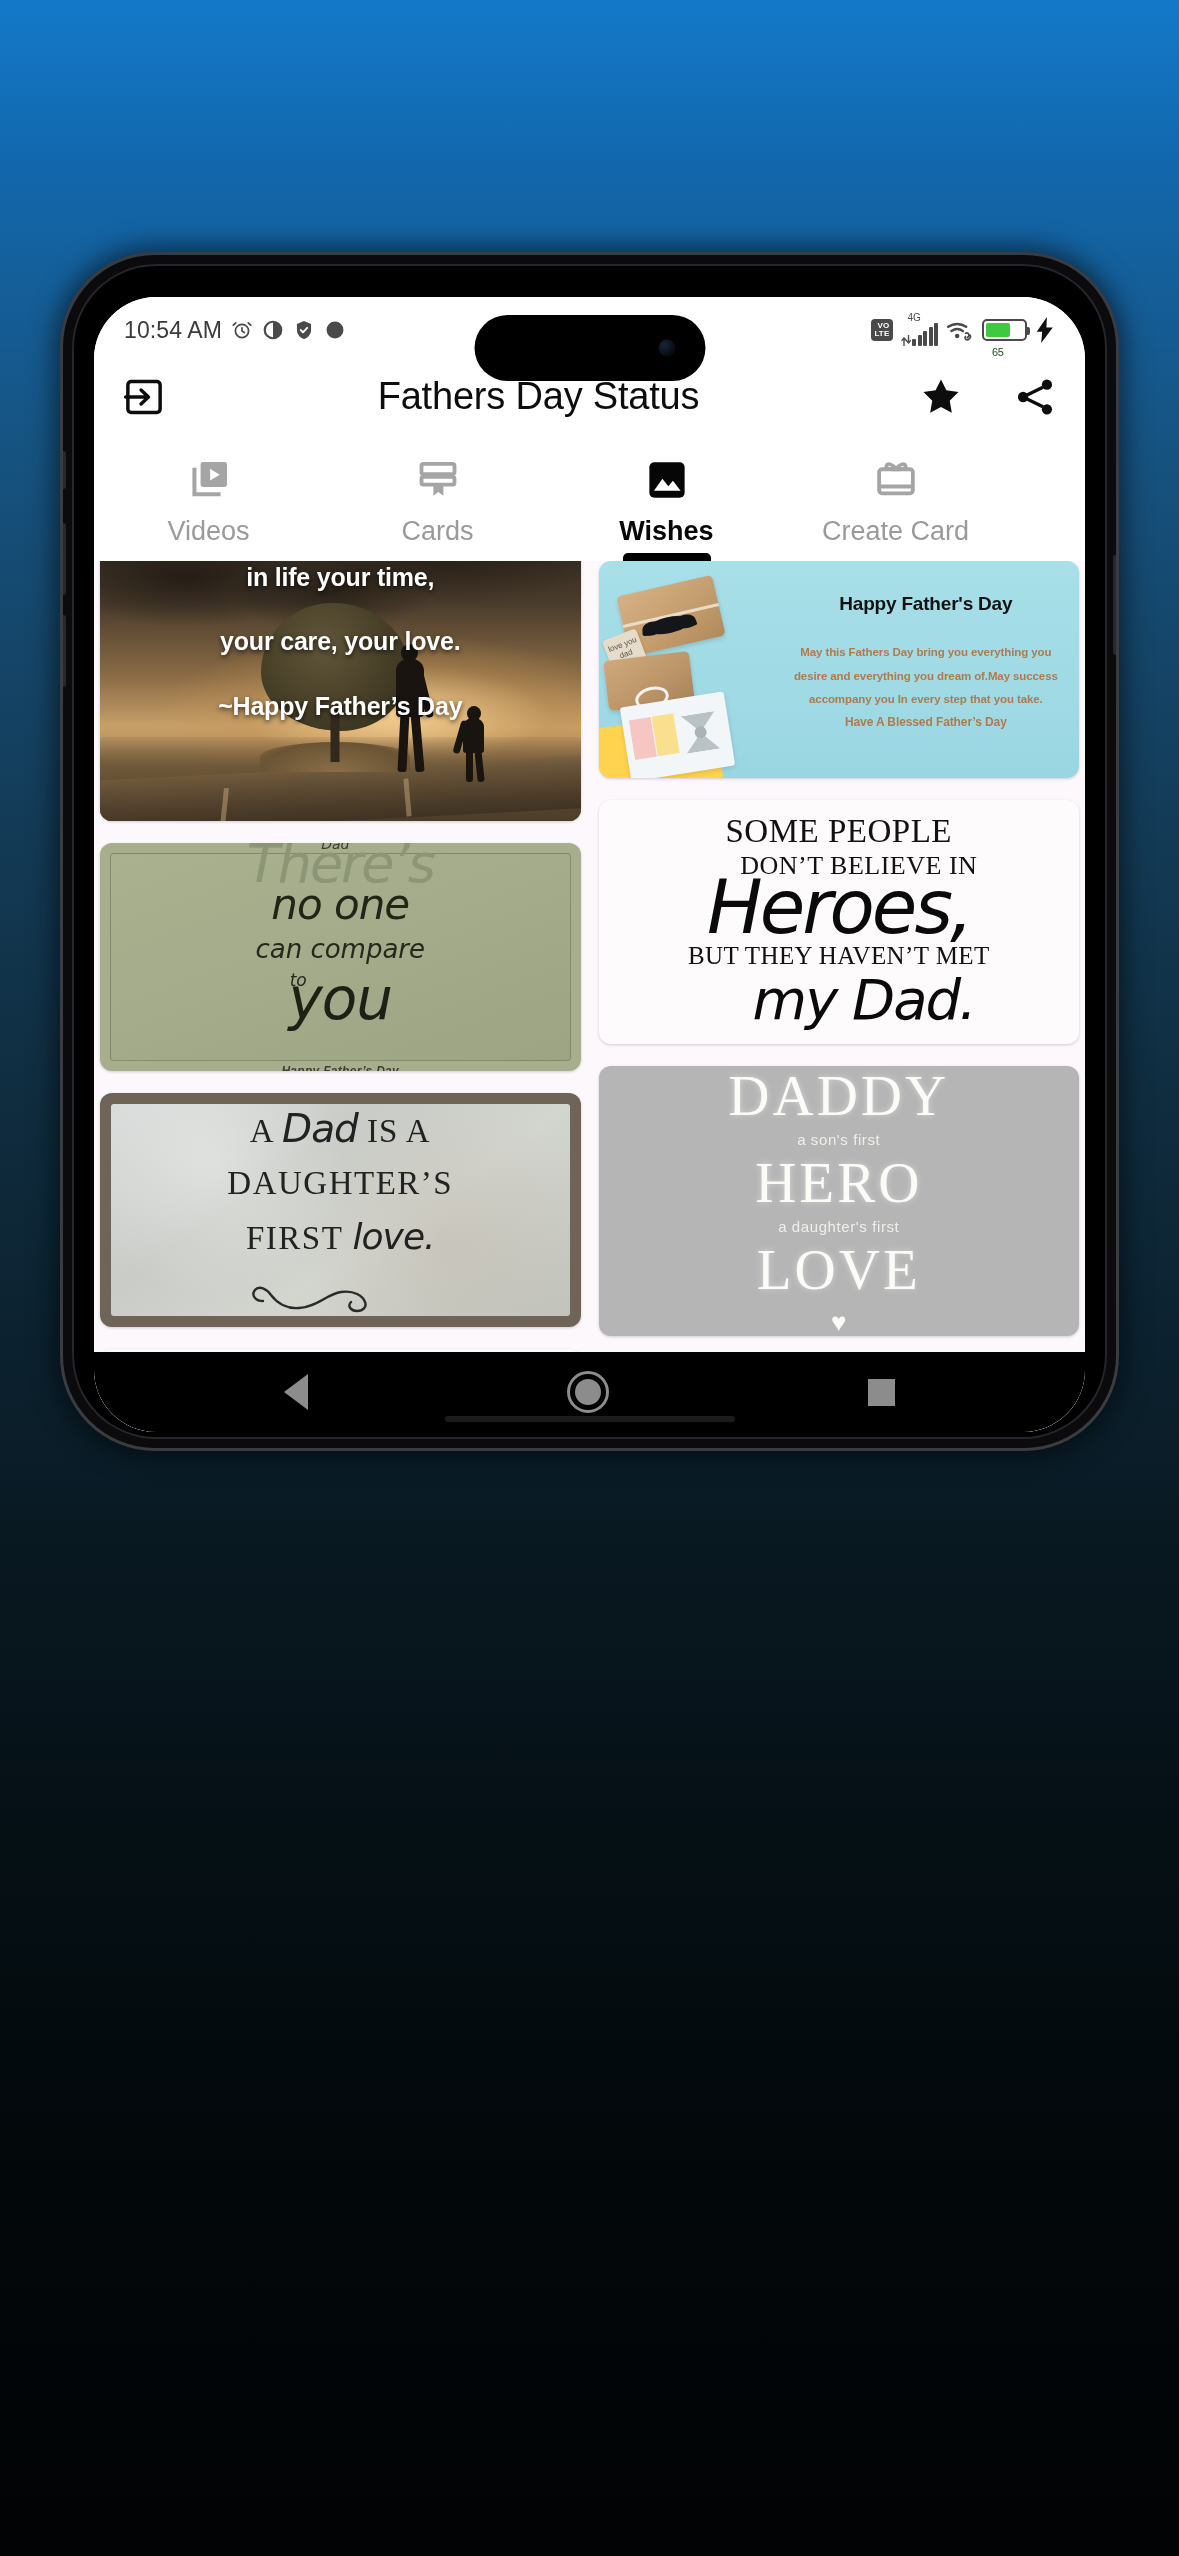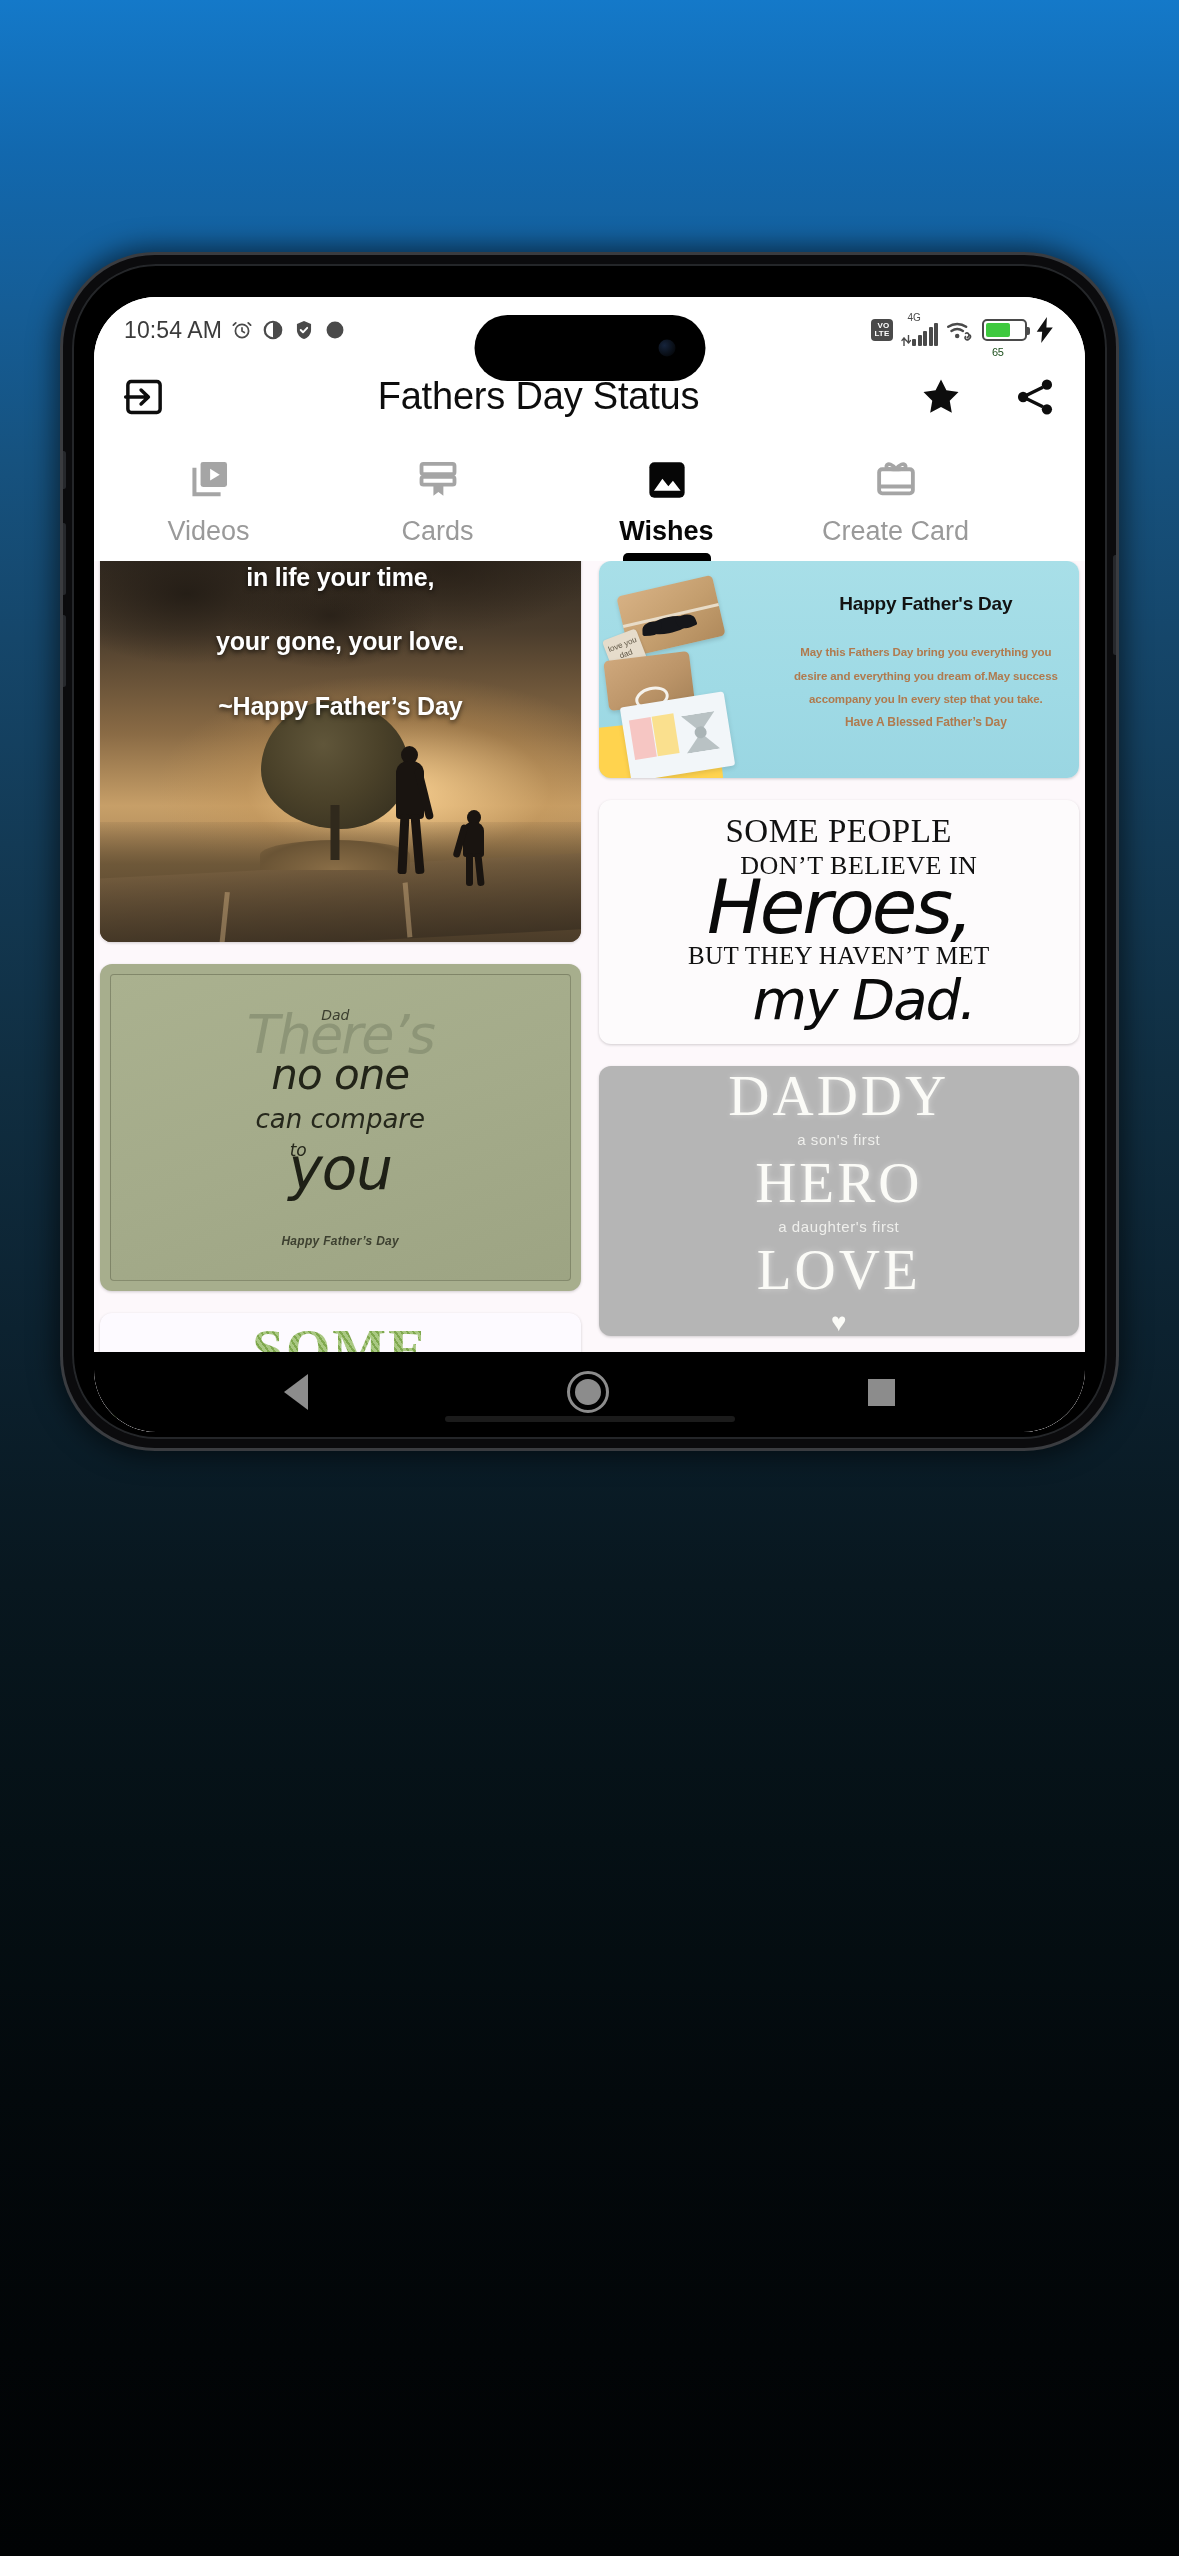--- a/index.html
+++ b/index.html
@@ -496,37 +496,47 @@
           </div>
           <div id="fig-kid">
             <div class="head"></div>
               <div class="body"></div>
               <div class="arm"></div>
             <div class="leg1"></div>
               <div class="leg2"></div>
           </div>
           <div id="sunset-text">
             <div>in life your time,</div>
-            <div>your gone, your love.</div>
+            <div>your care, your love.</div>
             <div>~Happy Father’s Day</div>
           </div>
         </div>
 
         <div class="card" id="card-green">
           <div id="green-inner">
             <div id="gl-dad">Dad</div>
             <div id="gl-theres">There’s</div>
             <div id="gl-noone">no one</div>
             <div id="gl-compare">can compare</div>
             <div id="gl-to">to</div>
             <div id="gl-you">you</div>
             <div id="gl-happy">Happy Father’s Day</div>
           </div>
         </div>
 
+        <div class="card" id="card-stone">
+          <div id="stone-inner">
+            <div id="st1"><span>A </span><em>Dad</em><span> IS A</span></div>
+            <div id="st2">DAUGHTER’S</div>
+            <div id="st3"><span>FIRST </span><em>love.</em></div>
+            <svg id="st-flourish" width="190" height="42" viewBox="0 0 190 42">
+              <path d="M18 30c-8 0-12-6-8-11 4-5 12-1 16 5 6 8 16 14 28 13 18-1 28-14 42-16 13-2 22 4 24 10 2 5-2 9-8 9-6 0-10-5-6-9" fill="none" stroke="#2a2a2a" stroke-width="2.4" stroke-linecap="round"></path>
+            </svg>
+          </div>
+        </div>
 
         <div class="card" id="card-some">
           <div id="some-word">SOME</div>
           <div id="super-word">Super</div>
           <div id="heroes-word">Heroes</div>
         </div>
       </div>
 
       <div class="col" id="col-right">
 

